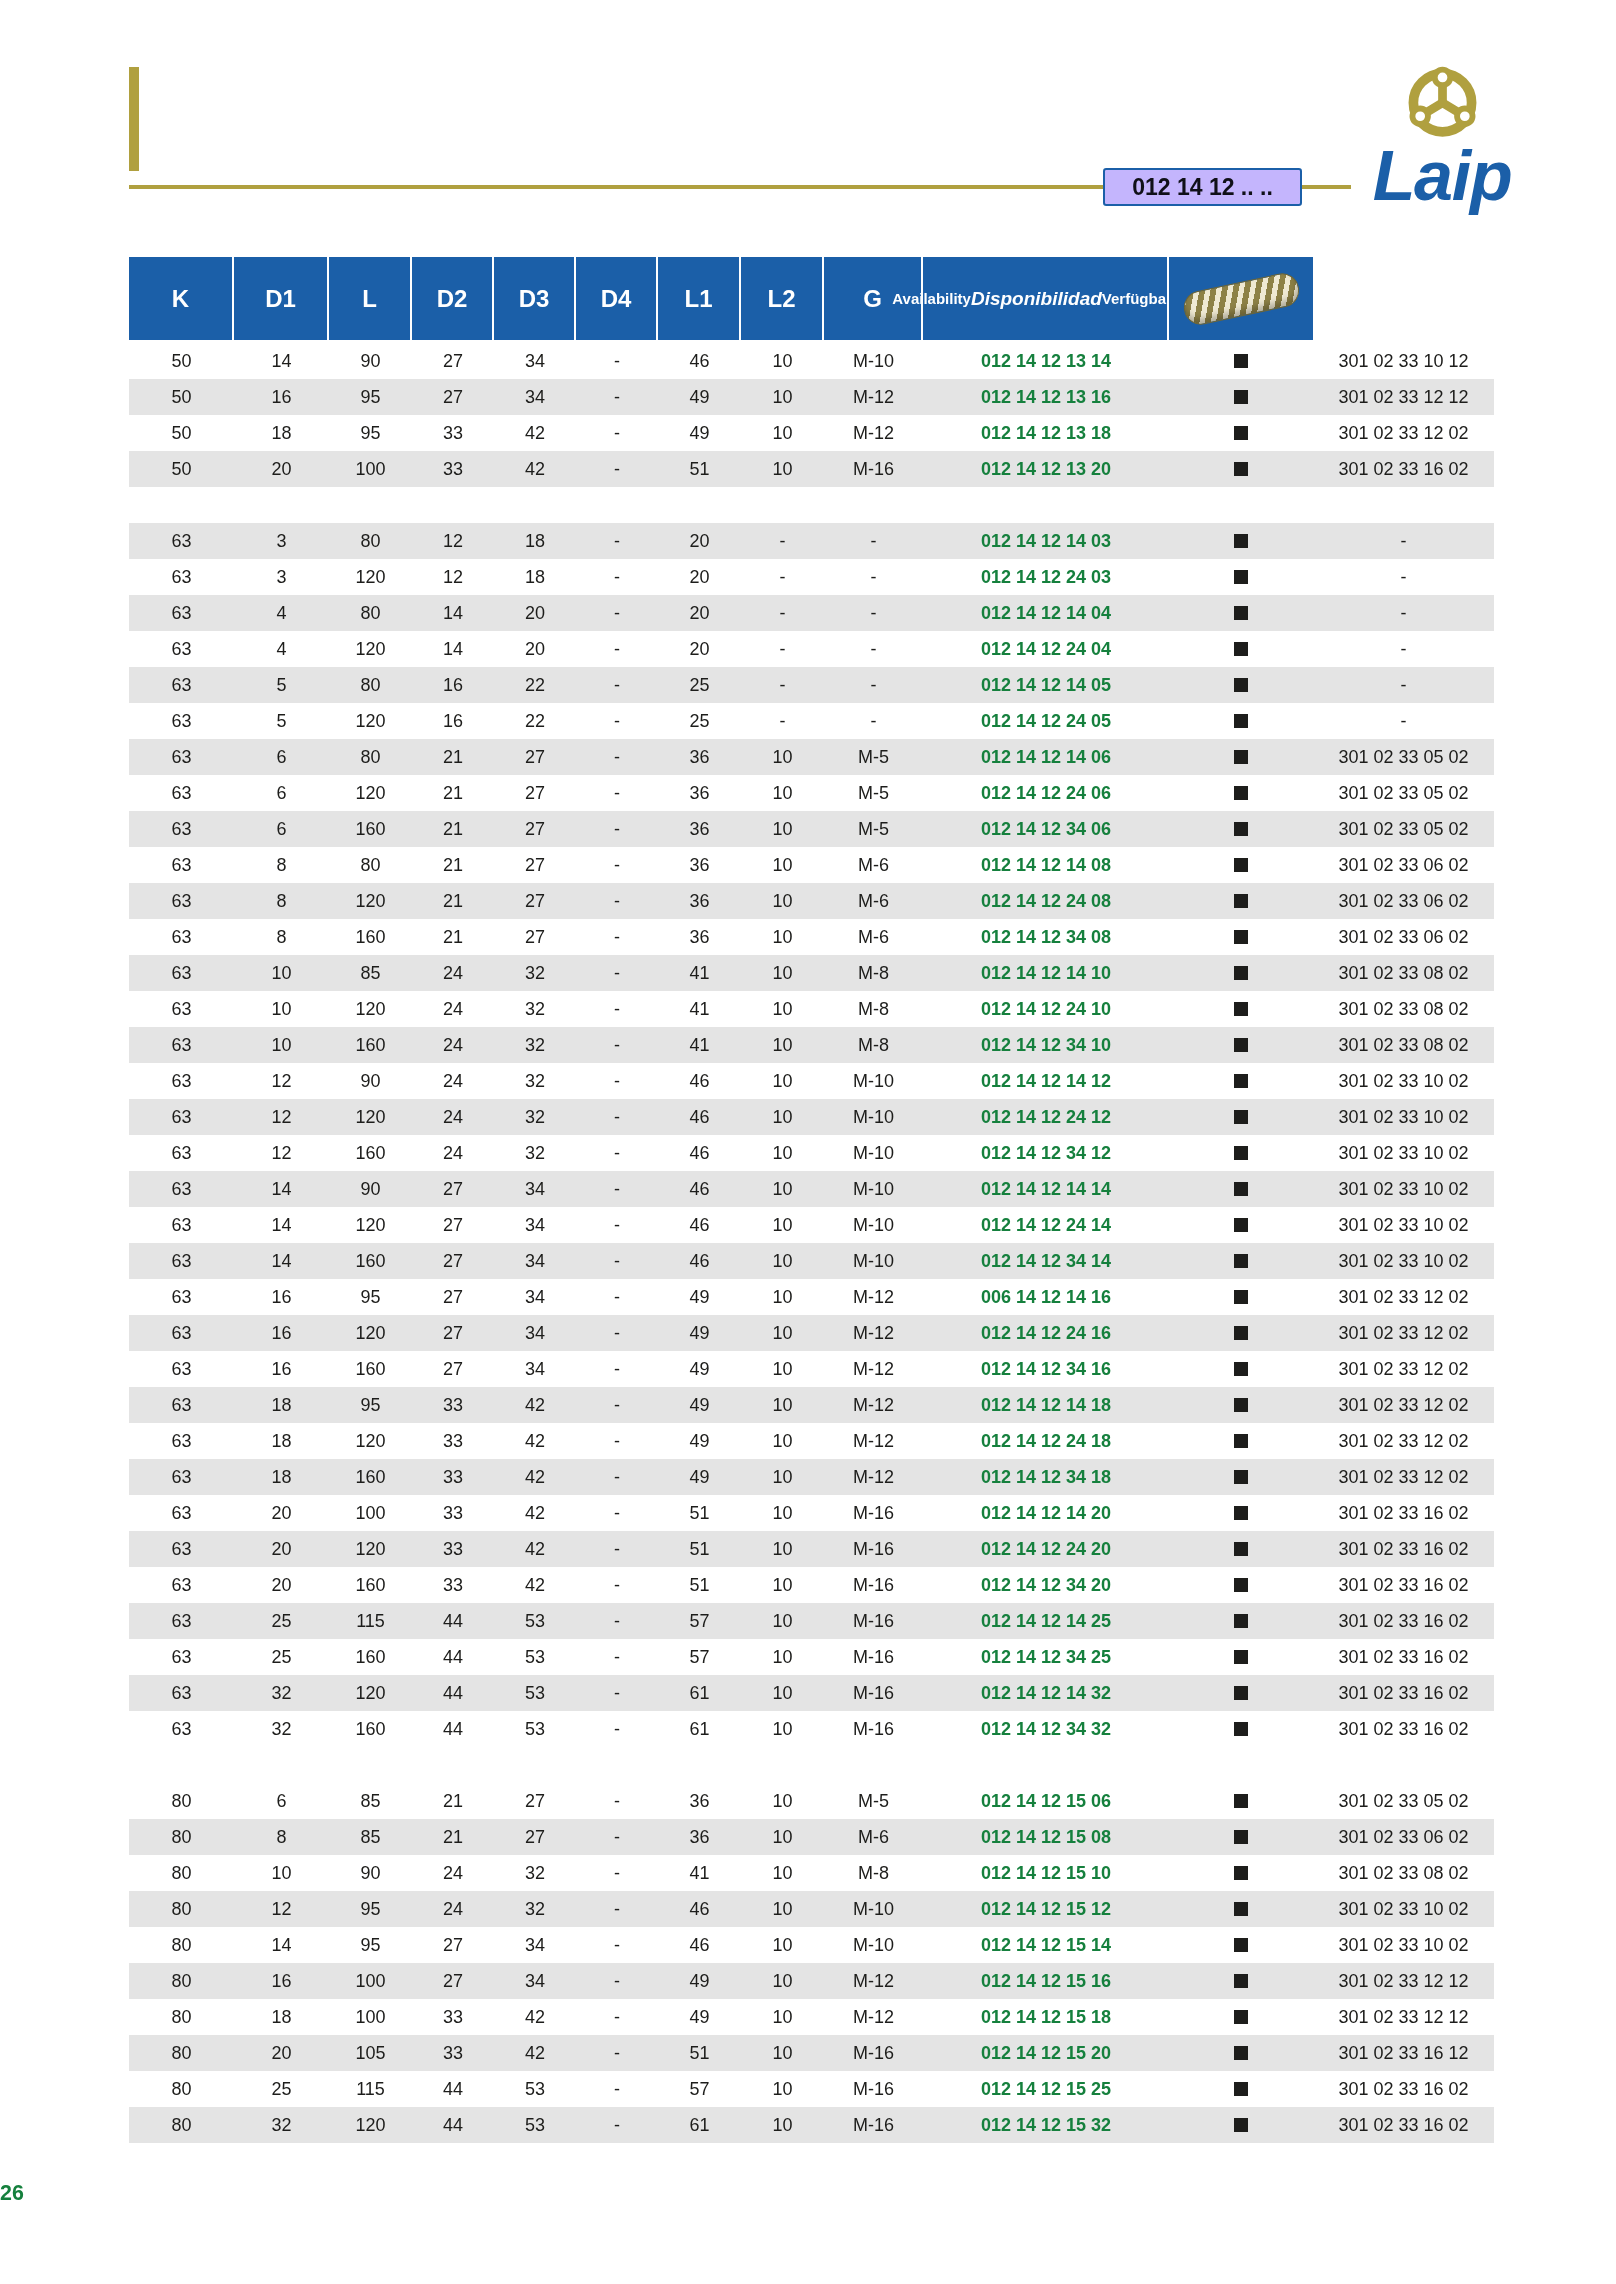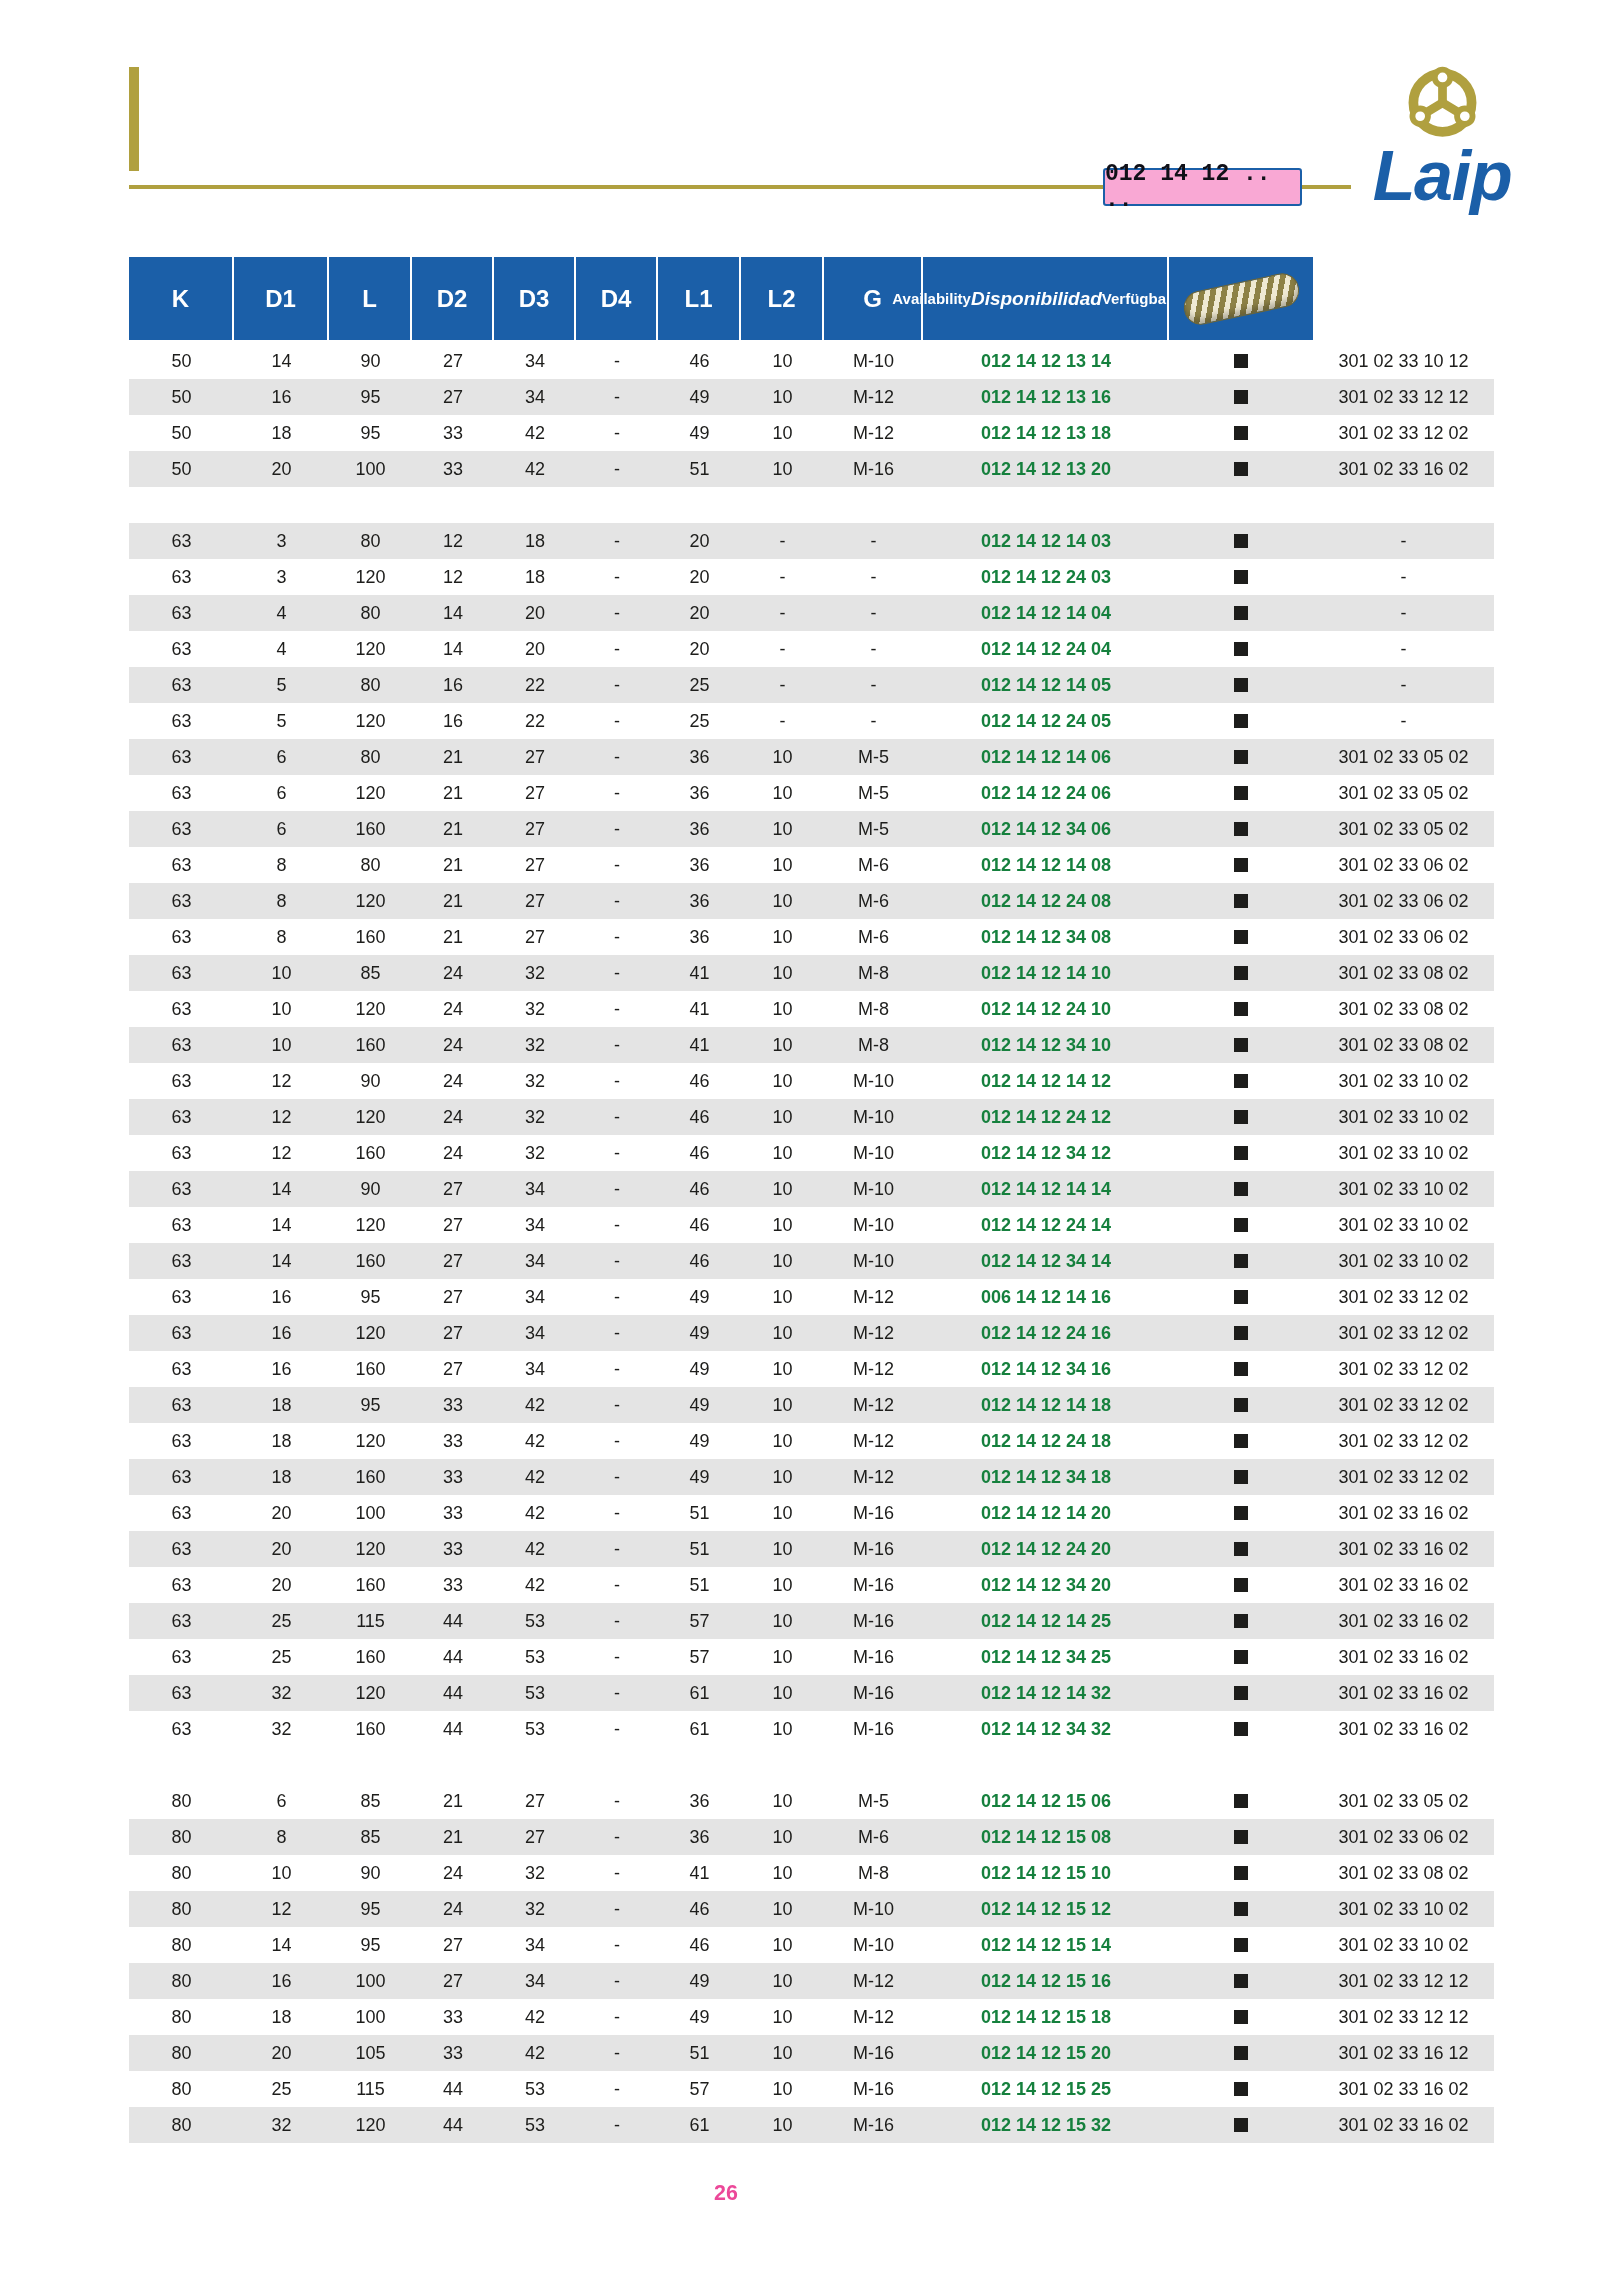--- a/index.html
+++ b/index.html
@@ -30,23 +30,23 @@
     font-size: 27px; font-weight: bold; font-style: italic;
     color: #202020; line-height: 35px;
   }
   .gold-line {
     position: absolute; left: 129px; top: 185px;
     width: 1222px; height: 3.9px; background: #b0a03f;
   }
   .badge {
     position: absolute; left: 1103px; top: 168px;
     width: 199px; height: 38px;
-    background: #f9a8d4; border: 2.6px solid #1b5fa8; border-radius: 3.2px;
+    background: #c4b5fd; border: 2.6px solid #1b5fa8; border-radius: 3.2px;
     display: flex; align-items: center; justify-content: center;
-    font-size: 23px; font-weight: bold; color: #101018; font-family: Liberation Mono, monospace;
+    font-size: 23px; font-weight: bold; color: #101018;
   }
   .logo {
     position: absolute; left: 1361px; top: 60px; width: 162px;
     display: flex; flex-direction: column; align-items: center;
   }
   .logo-text {
     font-size: 70px; font-weight: bold; font-style: italic;
     color: #1b5fa8; letter-spacing: -1.3px; margin-top: -10.4px; line-height: 58px;
   }
 
@@ -82,21 +82,21 @@
   .sep-row { height: 36px; }
   .cell {
     display: flex; align-items: center; justify-content: center;
     font-size: 18px; color: #1d1d1b; white-space: nowrap;
   }
   .cell.cod { font-weight: bold; color: #15803d; }
   .sq { width: 13.6px; height: 13.6px; background: #1d1d1b; display: inline-block; }
 
   .page-num {
     position: absolute; top: 2181px; left: 0; width: 1452px;
-    text-align: center; font-size: 21.4px; font-weight: bold; color: #ec4899;
+    text-align: left; font-size: 21.4px; font-weight: bold; color: #15803d;
   }
 </style>
 </head>
 <body>
 
 <div class="page">
 
   <div class="gold-bar"></div>
 
 

